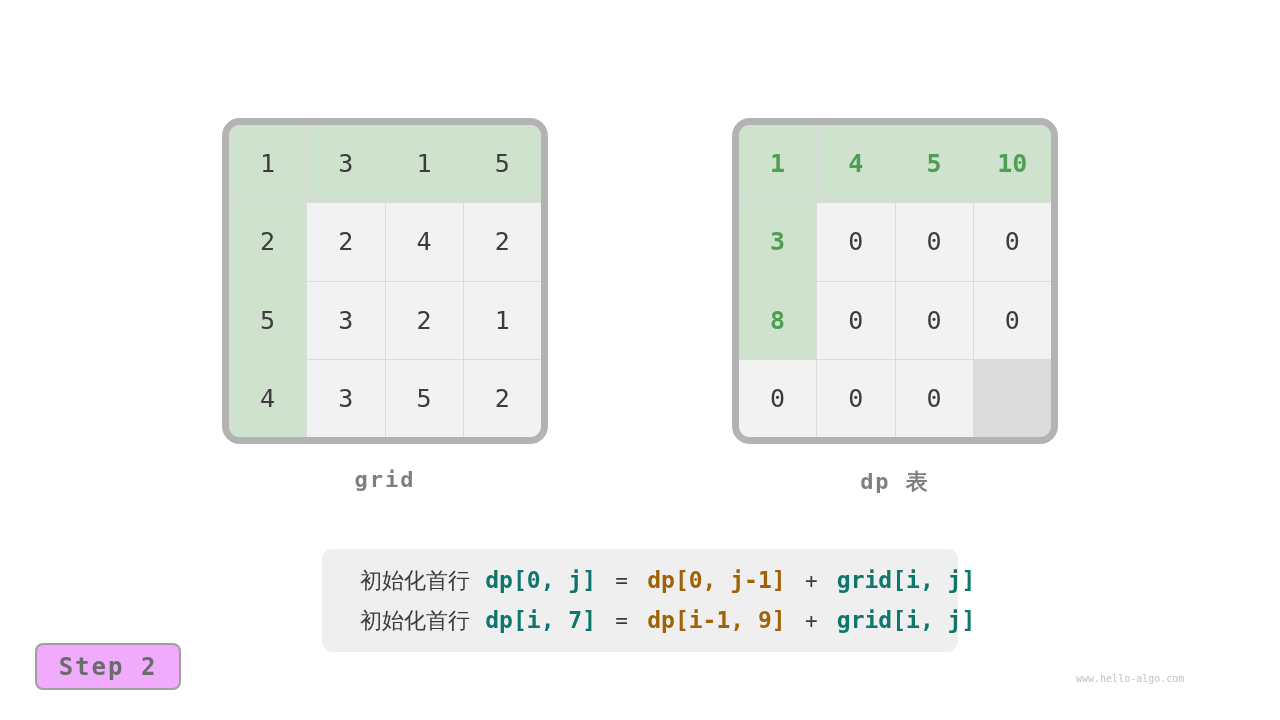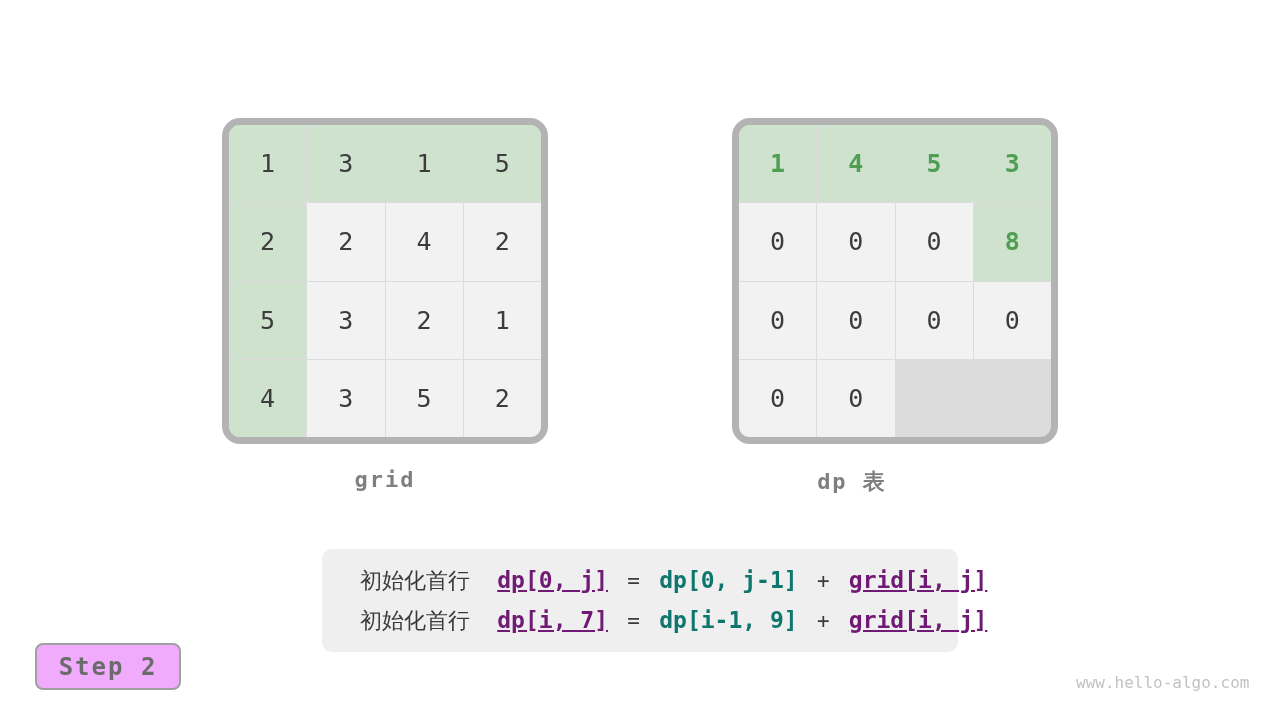--- a/index.html
+++ b/index.html
@@ -39,39 +39,39 @@
   }
 
   
   .formula-box{
     position:absolute;left:322px;top:549px;width:636px;height:103px;
     background:#efefef;border-radius:10px;
     display:flex;flex-direction:column;justify-content:center;
     padding-left:38px;box-sizing:border-box;gap:10px;
   }
   .formula-line{font-size:22px;color:#3a3a3a;white-space:nowrap;}
-  .cjk{font-family:"DejaVu Sans","Liberation Sans",sans-serif;color:#3a3a3a;margin-right:14px;}
+  .cjk{font-family:"DejaVu Sans","Liberation Sans",sans-serif;color:#3a3a3a;margin-right:2px;}
   .code{font-family:"DejaVu Sans Mono","Liberation Mono",monospace;font-weight:bold;font-size:23px;}
-  .code.green{color:#701a75;text-decoration:underline;}
-  .code.blue{color:#0f766e;}
+  .code.green{color:#0f766e;}
+  .code.blue{color:#a16207;}
   .op{color:#3a3a3a;font-size:21px;margin:0 6px;font-weight:normal;}
 
   
   .step-box{
     position:absolute;left:35px;top:643px;width:146px;height:47px;
     background:#f0abfc;border:2px solid #a0a0a0;border-radius:8px;
     display:flex;align-items:center;justify-content:center;
     font-size:24px;font-weight:bold;color:#6b6b6b;letter-spacing:2px;
     box-sizing:border-box;
   }
 
   
   .watermark{
     position:absolute;left:1076px;top:673px;
-    font-size:16px;color:#c2c2c2;
+    font-size:10px;color:#c2c2c2;
   }
 </style>
 </head>
 <body>
 
 <div class="grid-wrap" style="left:222px;top:118px;">
   <div class="grid-inner">
     <div class="cell green">1</div>
     <div class="cell green">3</div>
     <div class="cell green">1</div>
@@ -90,34 +90,35 @@
     <div class="cell">2</div>
   </div>
 </div>
 <div class="grid-label" style="left:222px;top:467px;text-align:center;">grid</div>
 
 <div class="grid-wrap" style="left:732px;top:118px;">
   <div class="grid-inner">
     <div class="cell green gtext">1</div>
     <div class="cell green gtext">4</div>
     <div class="cell green gtext">5</div>
+    <div class="cell green gtext">10</div>
     <div class="cell green gtext">3</div>
     <div class="cell">0</div>
     <div class="cell">0</div>
     <div class="cell">0</div>
     <div class="cell green gtext">8</div>
     <div class="cell">0</div>
     <div class="cell">0</div>
     <div class="cell">0</div>
     <div class="cell">0</div>
     <div class="cell">0</div>
     <div class="cell">0</div>
   </div>
 </div>
-<div class="grid-label" style="left:689px;top:467px;">dp 表</div>
+<div class="grid-label" style="left:732px;top:467px;">dp 表</div>
 
 <div class="formula-box">
   <div class="formula-line">
     <span class="cjk">初始化首行</span>
     <span class="code green">dp[0, j]</span>
     <span class="code op">=</span>
     <span class="code blue">dp[0, j-1]</span>
     <span class="code op">+</span>
     <span class="code green">grid[i, j]</span>
   </div>

